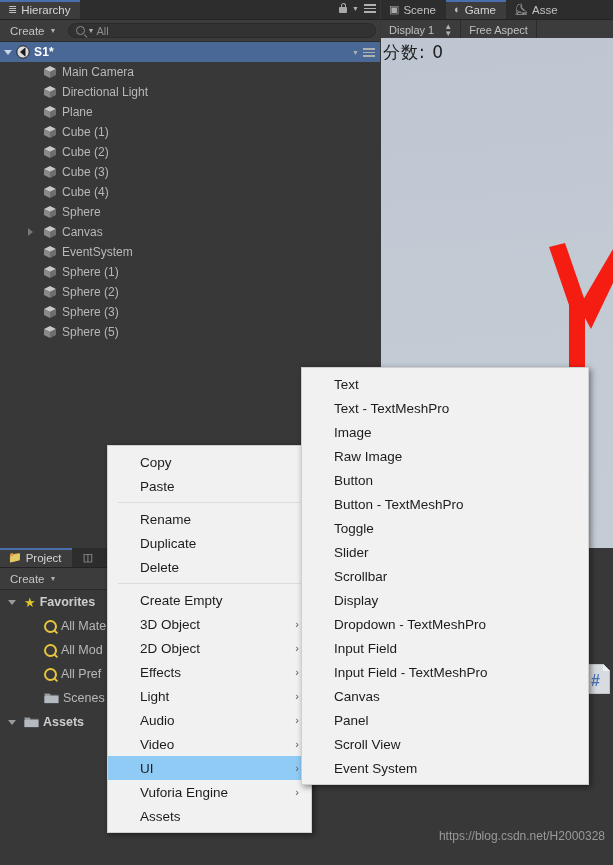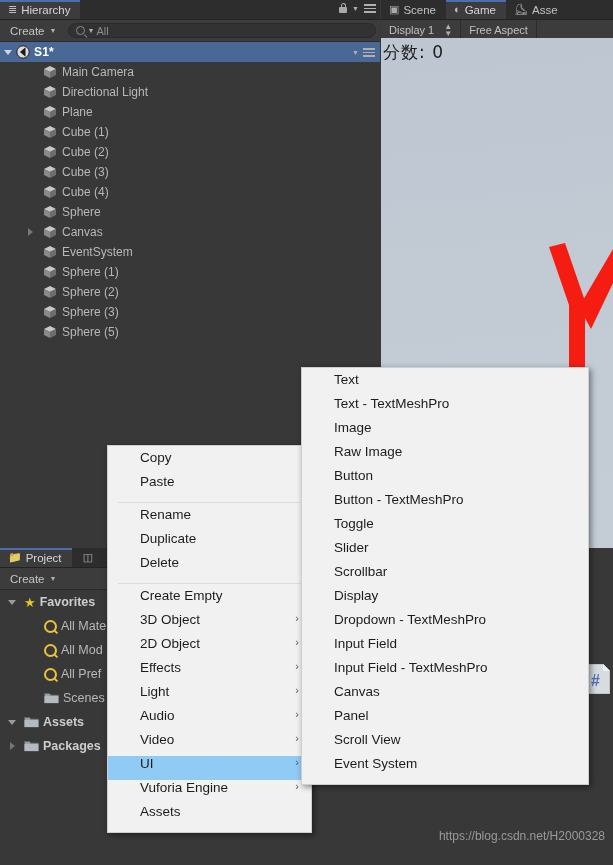--- a/index.html
+++ b/index.html
@@ -69,21 +69,21 @@
   .prow{height:24px;display:flex;align-items:center;gap:4px;font-size:12.5px;color:#b8b8b8;}
   .star{color:#e3c52a;font-size:13px;}
   .folder{width:15px;height:12px;flex:none;}
   .magY{width:9px;height:9px;border:2px solid #e8c53c;border-radius:50%;position:relative;display:inline-block;flex:none;}
   .magY:after{content:"";position:absolute;width:2px;height:4px;background:#e8c53c;right:-2px;bottom:-3.5px;transform:rotate(-45deg);}
   .bold{font-weight:bold;color:#cdcdcd;}
 
   
   .menu{background:#f1f1f1;border:1px solid #cfcfcf;box-shadow:2px 2px 6px rgba(0,0,0,.45);
         font-family:"Liberation Sans",sans-serif;color:#1c1c1c;padding:4px 0;box-sizing:border-box;}
-  .mi{height:24px;display:flex;align-items:flex-start;padding:0 10px 0 32px;font-size:13.5px;position:relative;white-space:nowrap;}
+  .mi{height:24px;display:flex;align-items:center;padding:0 10px 0 32px;font-size:13.5px;position:relative;white-space:nowrap;}
   .mi.sel{background:#8fcbf5;}
   .mi .arrow{position:absolute;right:12px;font-size:11px;color:#5a5a5a;}
   .sep{height:1px;background:#dcdcdc;margin:4px 10px;}
 
   #ctxmenu{left:107px;top:445px;width:205px;}
   #submenu{left:301px;top:367px;width:288px;}
 
   
   #watermark{right:8px;bottom:22px;font-size:12px;color:#9a9a9a;}
   #csicon{left:586px;top:664px;width:24px;height:30px;}
@@ -352,30 +352,20 @@
       <div class="prow">
         <span class="twist" style="width:16px;margin-left:4px;display:inline-flex;justify-content:center">
           <span class="triDown" style="border-top-color:#9a9a9a"></span>
         </span>
         <span class="folder"><svg width="15" height="12" viewBox="0 0 15 12">
             <path d="M0.5 1.5h5l1.3 1.6h7.7v8H0.5z" fill="#9aa0a6" stroke="#5c6165" stroke-width="0.8"></path>
             <path d="M0.5 4h13.9v7H0.5z" fill="#b4bac0"></path>
           </svg></span>
         <span class="bold">Assets</span>
       </div>
-      <div class="prow">
-        <span class="twist" style="width:16px;margin-left:4px;display:inline-flex;justify-content:center">
-          <span class="triRight"></span>
-        </span>
-        <span class="folder"><svg width="15" height="12" viewBox="0 0 15 12">
-            <path d="M0.5 1.5h5l1.3 1.6h7.7v8H0.5z" fill="#9aa0a6" stroke="#5c6165" stroke-width="0.8"></path>
-            <path d="M0.5 4h13.9v7H0.5z" fill="#b4bac0"></path>
-          </svg></span>
-        <span class="bold">Packages</span>
-      </div>
     </div>
 </div>
 
 <div class="abs" id="csicon">
   <svg width="24" height="30" viewBox="0 0 24 30">
     <polygon points="0,0 17,0 24,7 24,30 0,30" fill="#d8dce0" stroke="#a8aeb5" stroke-width="1"></polygon>
     <polygon points="17,0 24,7 17,7" fill="#eef1f3"></polygon>
     <text x="5" y="22" font-family="Liberation Sans, sans-serif" font-size="16" font-weight="bold" fill="#4a72b8">#</text>
   </svg>
 </div>

